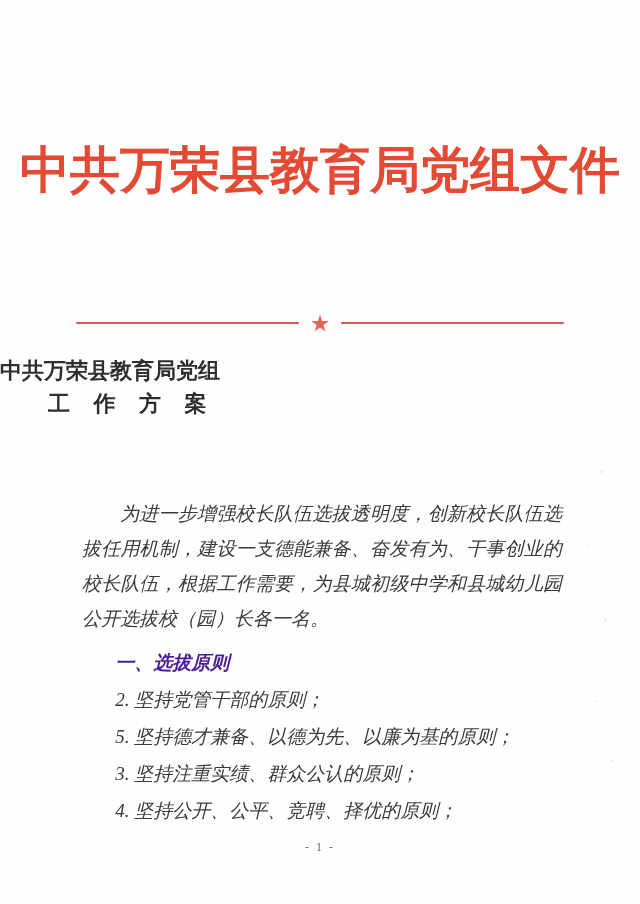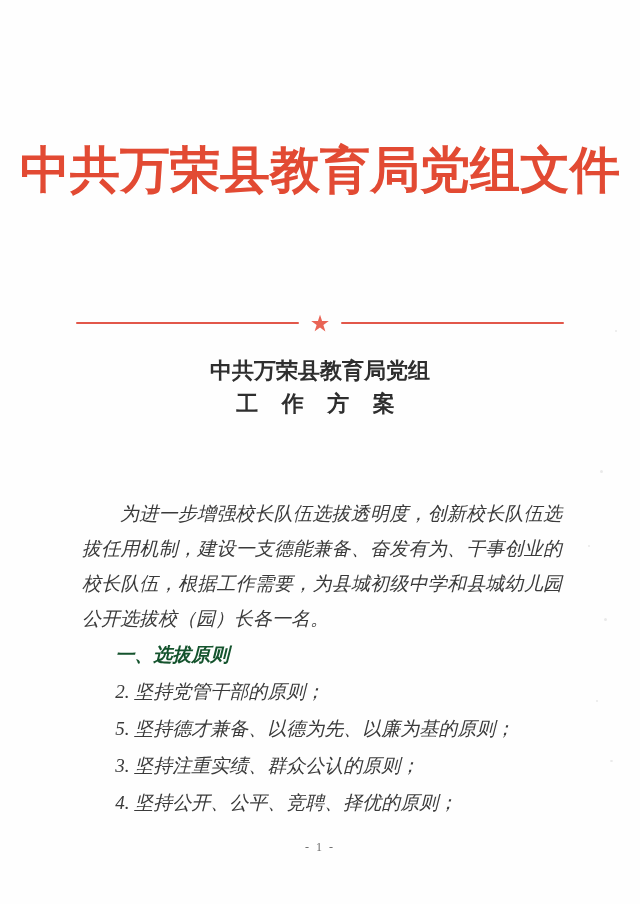--- a/index.html
+++ b/index.html
@@ -54,51 +54,51 @@
     line-height: 20px;
     margin: 0 11px;
   }
 
   
   .doc-title {
     position: absolute;
     top: 354px;
     left: 0;
     width: 100%;
-    text-align: center;
     font-weight: bold;
     color: #2e2e2e;
     font-size: 22px;
     line-height: 33px;
   }
   .doc-title .t3 {
     letter-spacing: 9px;
+    padding-left: 48px;
   }
 
   
   .body-block {
     position: absolute;
     top: 496px;
     left: 82px;
     width: 480px;
     color: #3a3a3a;
     font-size: 19px;
     font-style: italic;
   }
   .intro {
     margin: 0;
     text-indent: 2em;
     text-align: justify;
     line-height: 35px;
   }
   .section-heading {
-    margin: 0 0 0 0;
+    margin: 8px 0 0 0;
     padding-left: 1.75em;
     font-weight: bold;
-    color: #14532d;
+    color: #4c1d95;
     line-height: 37px;
   }
   .principle-item {
     padding-left: 1.75em;
     line-height: 37px;
   }
 
   
   .page-number {
     position: absolute;

